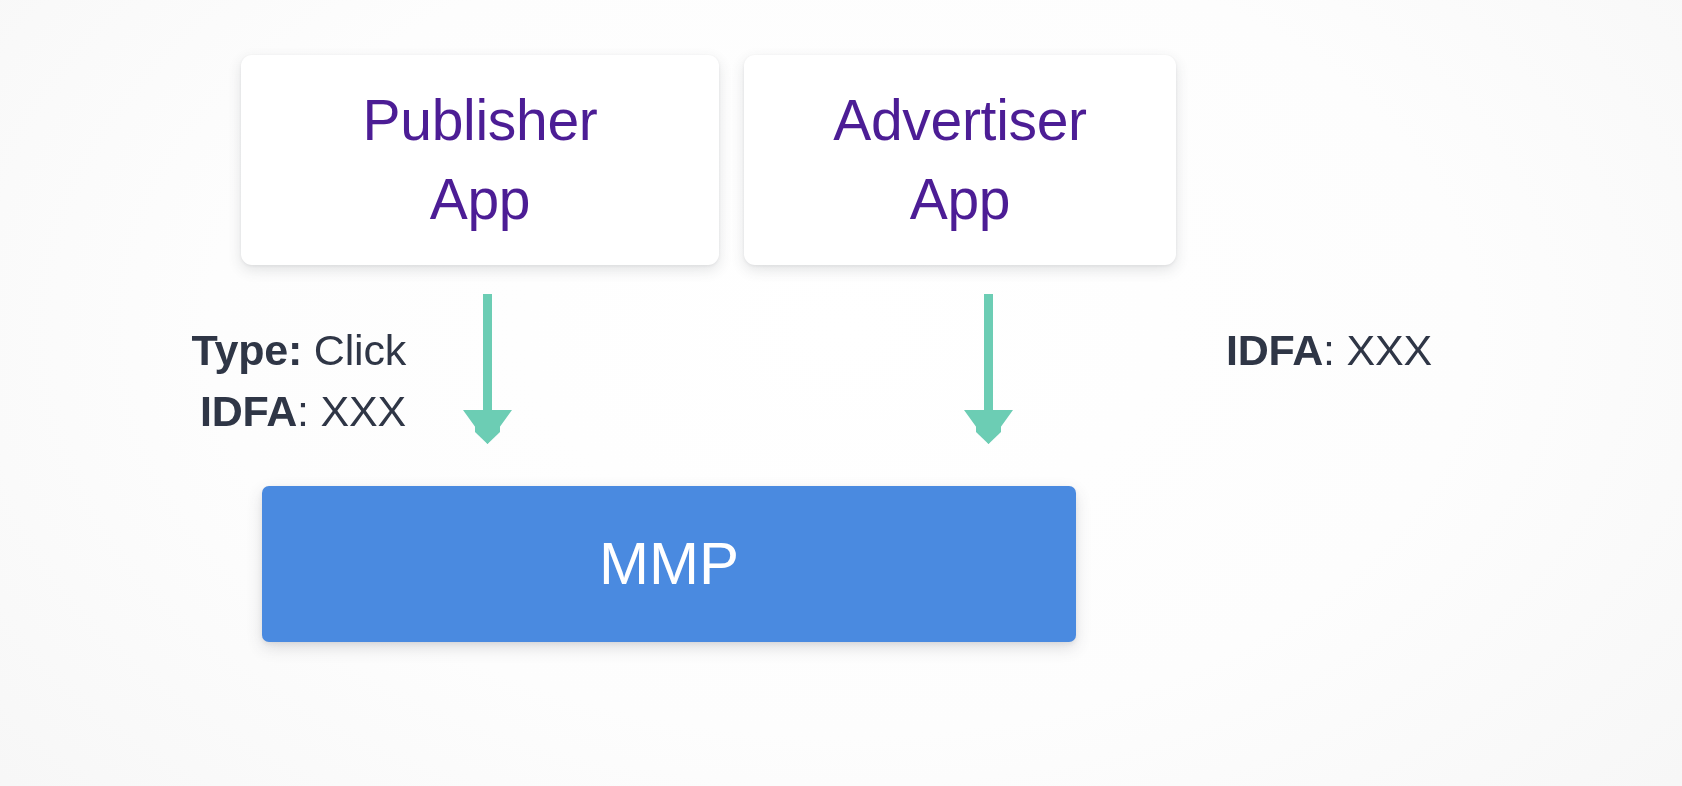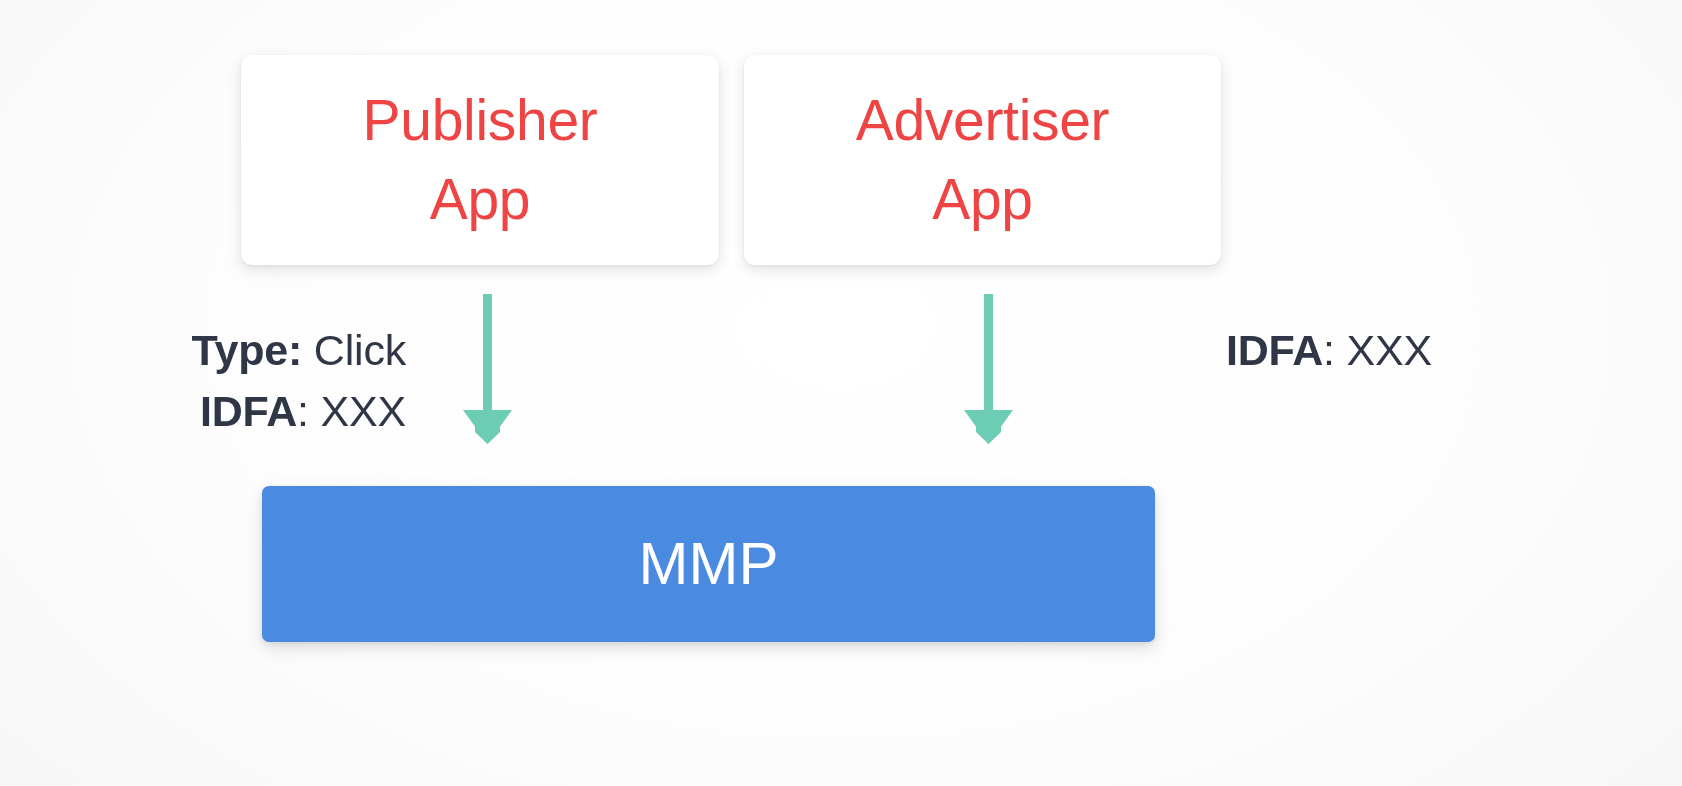--- a/index.html
+++ b/index.html
@@ -33,37 +33,37 @@
       0 5px 14px rgba(60, 64, 72, 0.14),
       0 1px 3px rgba(60, 64, 72, 0.08);
     display: flex;
     align-items: center;
     justify-content: center;
     box-sizing: border-box;
   }
   .app-card-label {
     font-size: 57px;
     line-height: 1.38;
-    color: #ef4444;
+    color: #4c1d95;
     text-align: center;
     font-weight: 400;
     letter-spacing: -0.3px;
     white-space: pre-line;
   }
 
   #card-publisher {
     left: 241px;
     top: 55px;
     width: 478px;
     height: 210px;
   }
   #card-advertiser {
     left: 744px;
     top: 55px;
-    width: 477px;
+    width: 432px;
     height: 210px;
   }
 
   
   .flow-arrow {
     position: absolute;
     width: 70px;
     height: 152px;
   }
   #arrow-publisher {
@@ -104,21 +104,21 @@
     left: 900px;
     top: 320px;
     width: 532px;
   }
 
   
   #mmp-bar {
     position: absolute;
     left: 262px;
     top: 486px;
-    width: 893px;
+    width: 814px;
     height: 156px;
     background: #4a8ae0;
     border-radius: 7px;
     display: flex;
     align-items: center;
     justify-content: center;
     box-shadow:
       0 6px 16px rgba(60, 64, 72, 0.16),
       0 2px 4px rgba(60, 64, 72, 0.08);
     box-sizing: border-box;

